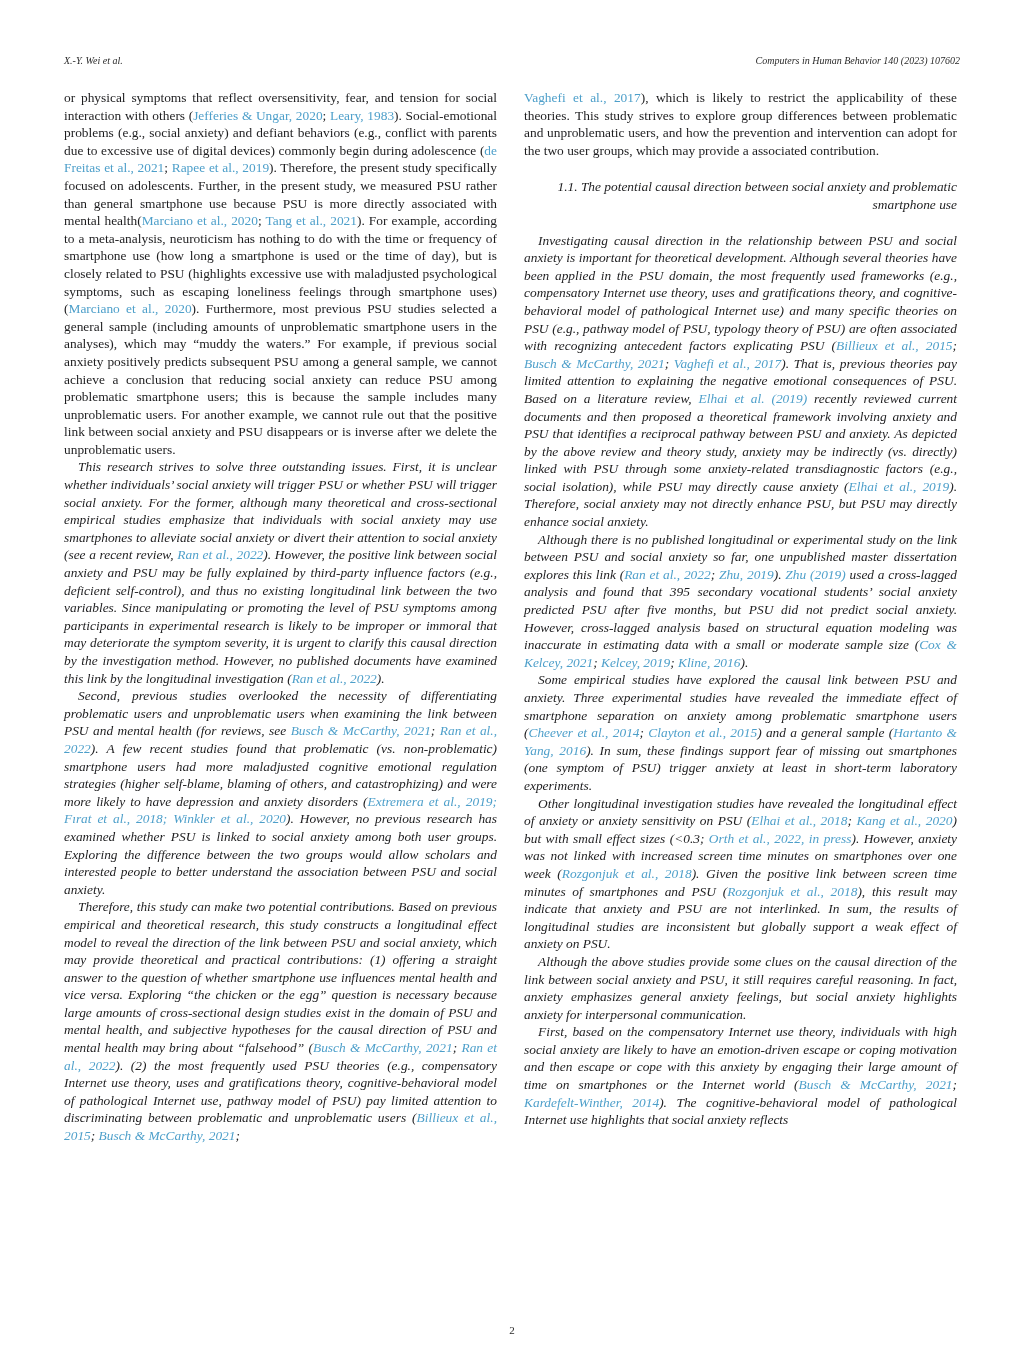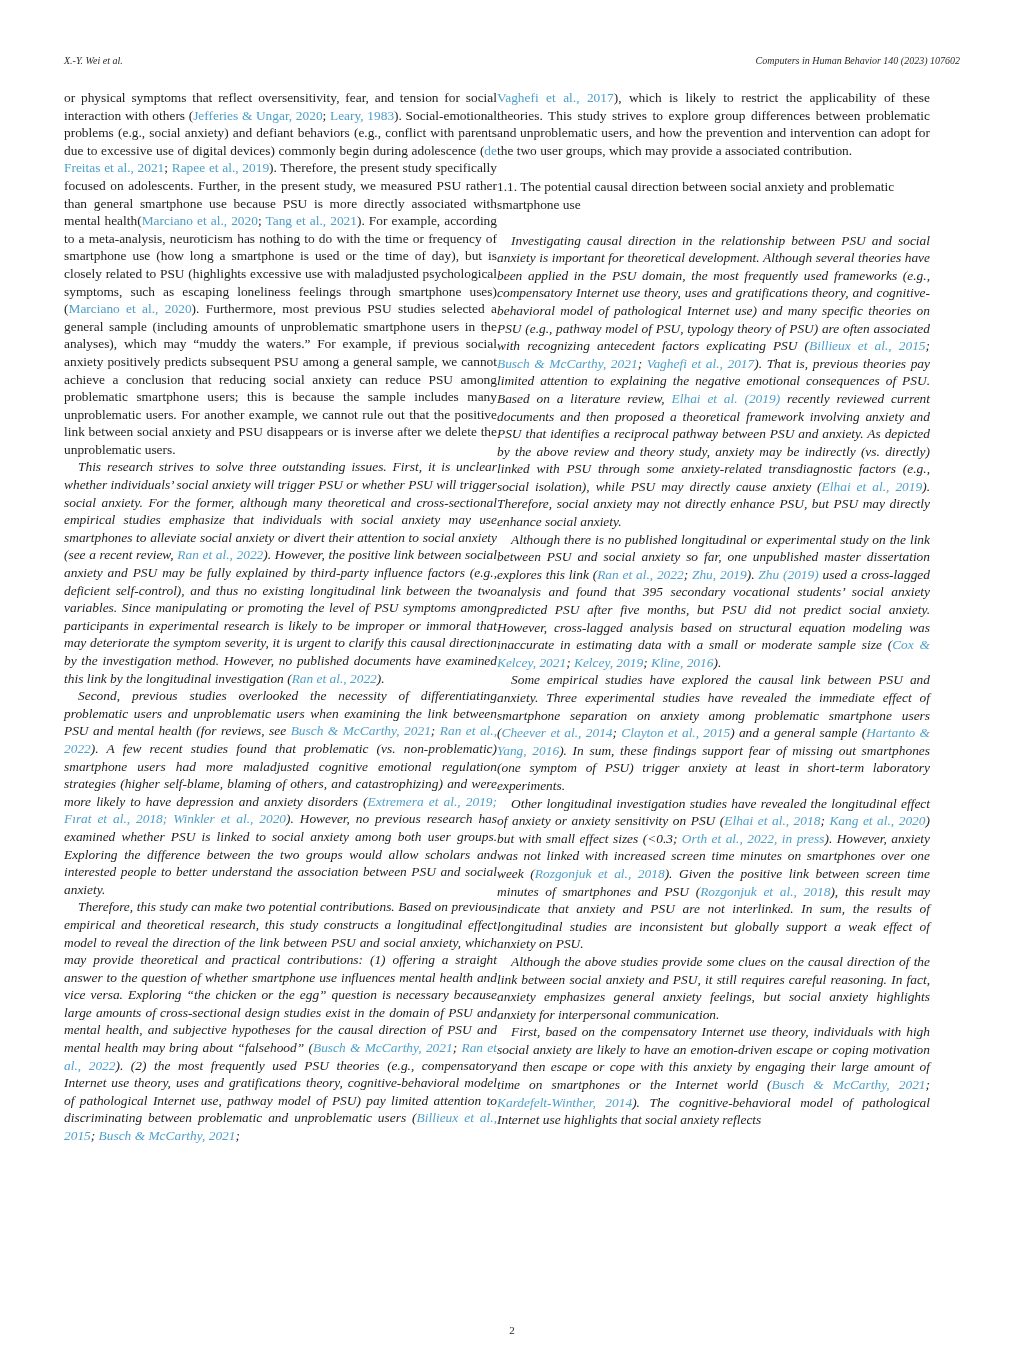--- a/index.html
+++ b/index.html
@@ -1,24 +1,24 @@
 <!DOCTYPE html>
 <html lang="en" style="--link-color: #4d9fca;"><head>
 <meta charset="utf-8">
 <style>
   html,body{margin:0;padding:0;background:#ffffff;}
   body{width:1024px;height:1364px;position:relative;font-family:"Liberation Serif",serif;color:#1d1d1f;}
   .page{position:absolute;inset:0;background:#ffffff;}
   .header{position:absolute;top:55px;left:64px;right:64px;display:flex;justify-content:space-between;font-style:italic;font-size:10px;color:#2a2a2a;}
-  .columns{position:absolute;top:89px;left:64px;display:flex;}
+  .columns{position:absolute;top:89px;left:64px;display:flex;gap:27px;}
   .col{width:433px;font-size:13.4px;line-height:17.6px;text-align:justify;hyphens:auto;-webkit-hyphens:auto;}
   .para{margin:0;}
   .para.indent{text-indent:14px;font-style:italic;}
   .cite{color:var(--link-color,#4d9fca);text-decoration:none;cursor:pointer;}
-  .section-heading{font-weight:normal;font-size:13.4px;line-height:17.6px;margin:19px 0 18px 0;text-align:left;}
+  .section-heading{font-style:italic;font-weight:normal;font-size:13.4px;line-height:17.6px;margin:19px 0 18px 0;text-align:right;}
   .footer{position:absolute;left:0;right:0;bottom:28px;text-align:center;font-size:11px;color:#2a2a2a;}
 </style>
 </head>
 <body>
 
 <div class="page">
   <div class="header">
     <span>X.-Y. Wei et al.</span>
     <span>Computers in Human Behavior 140 (2023) 107602</span>
   </div>

